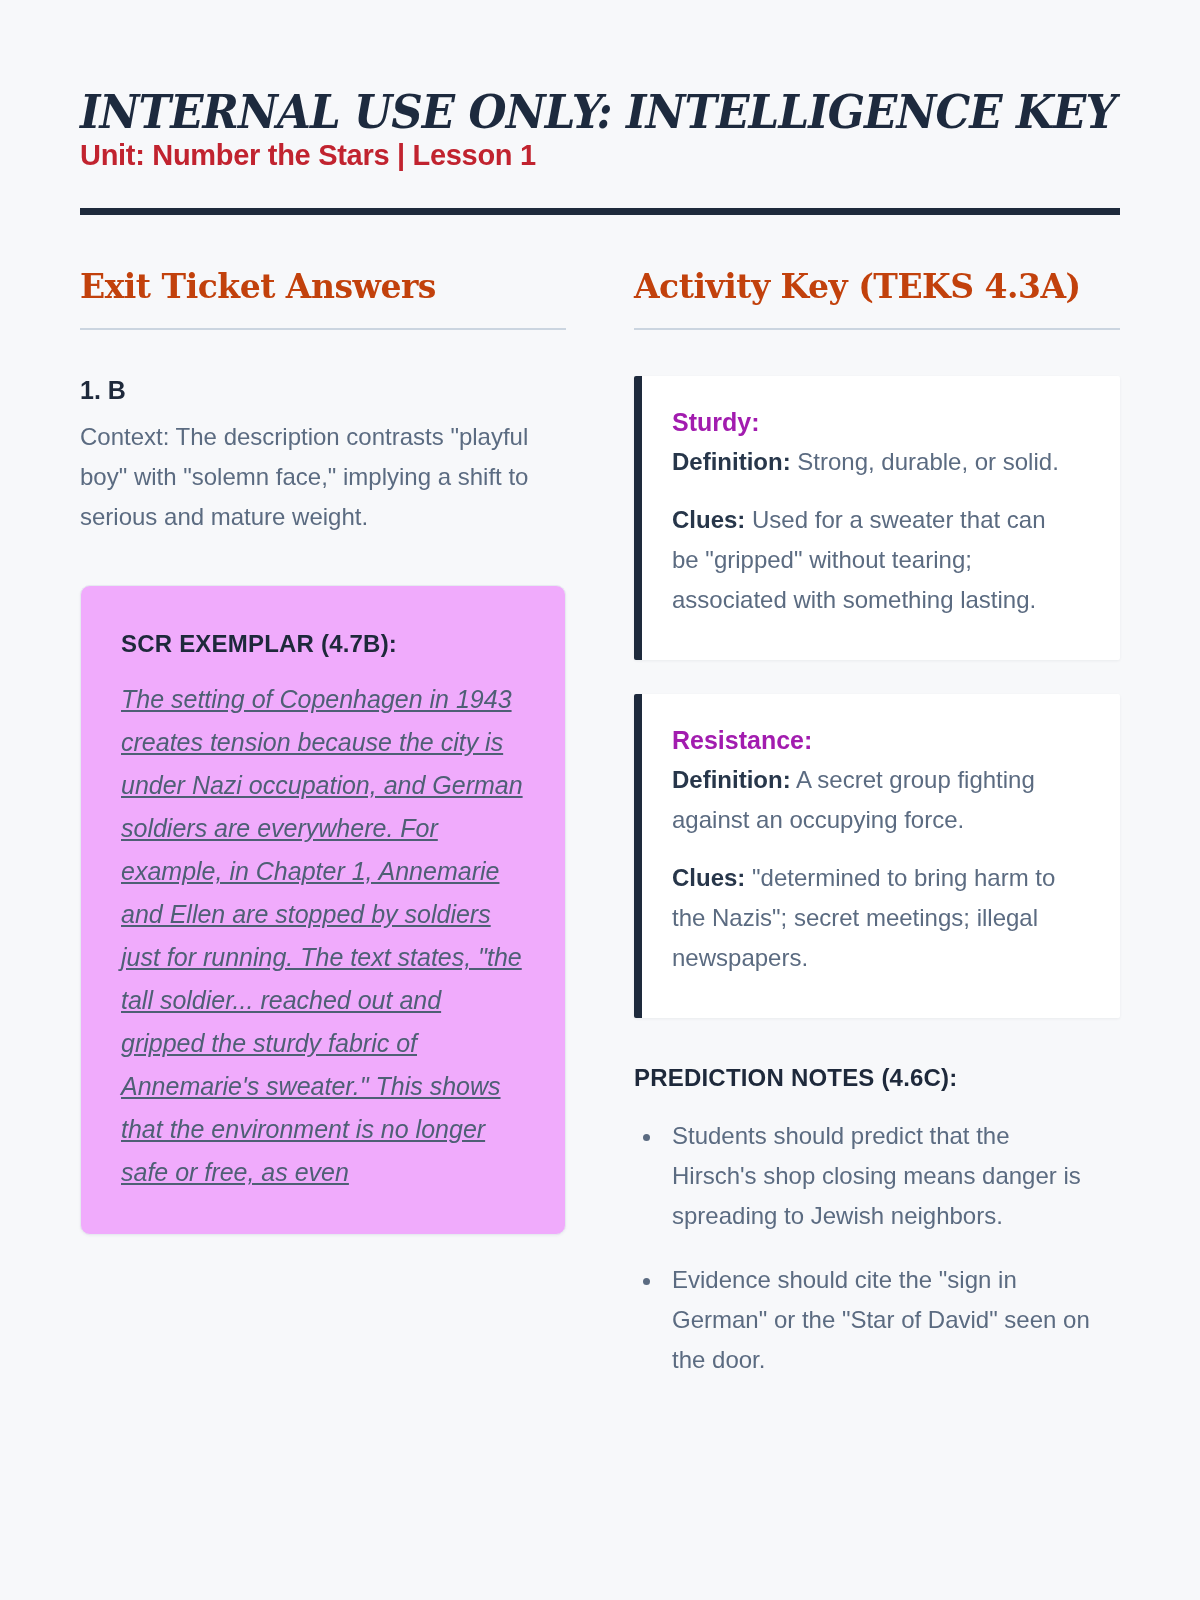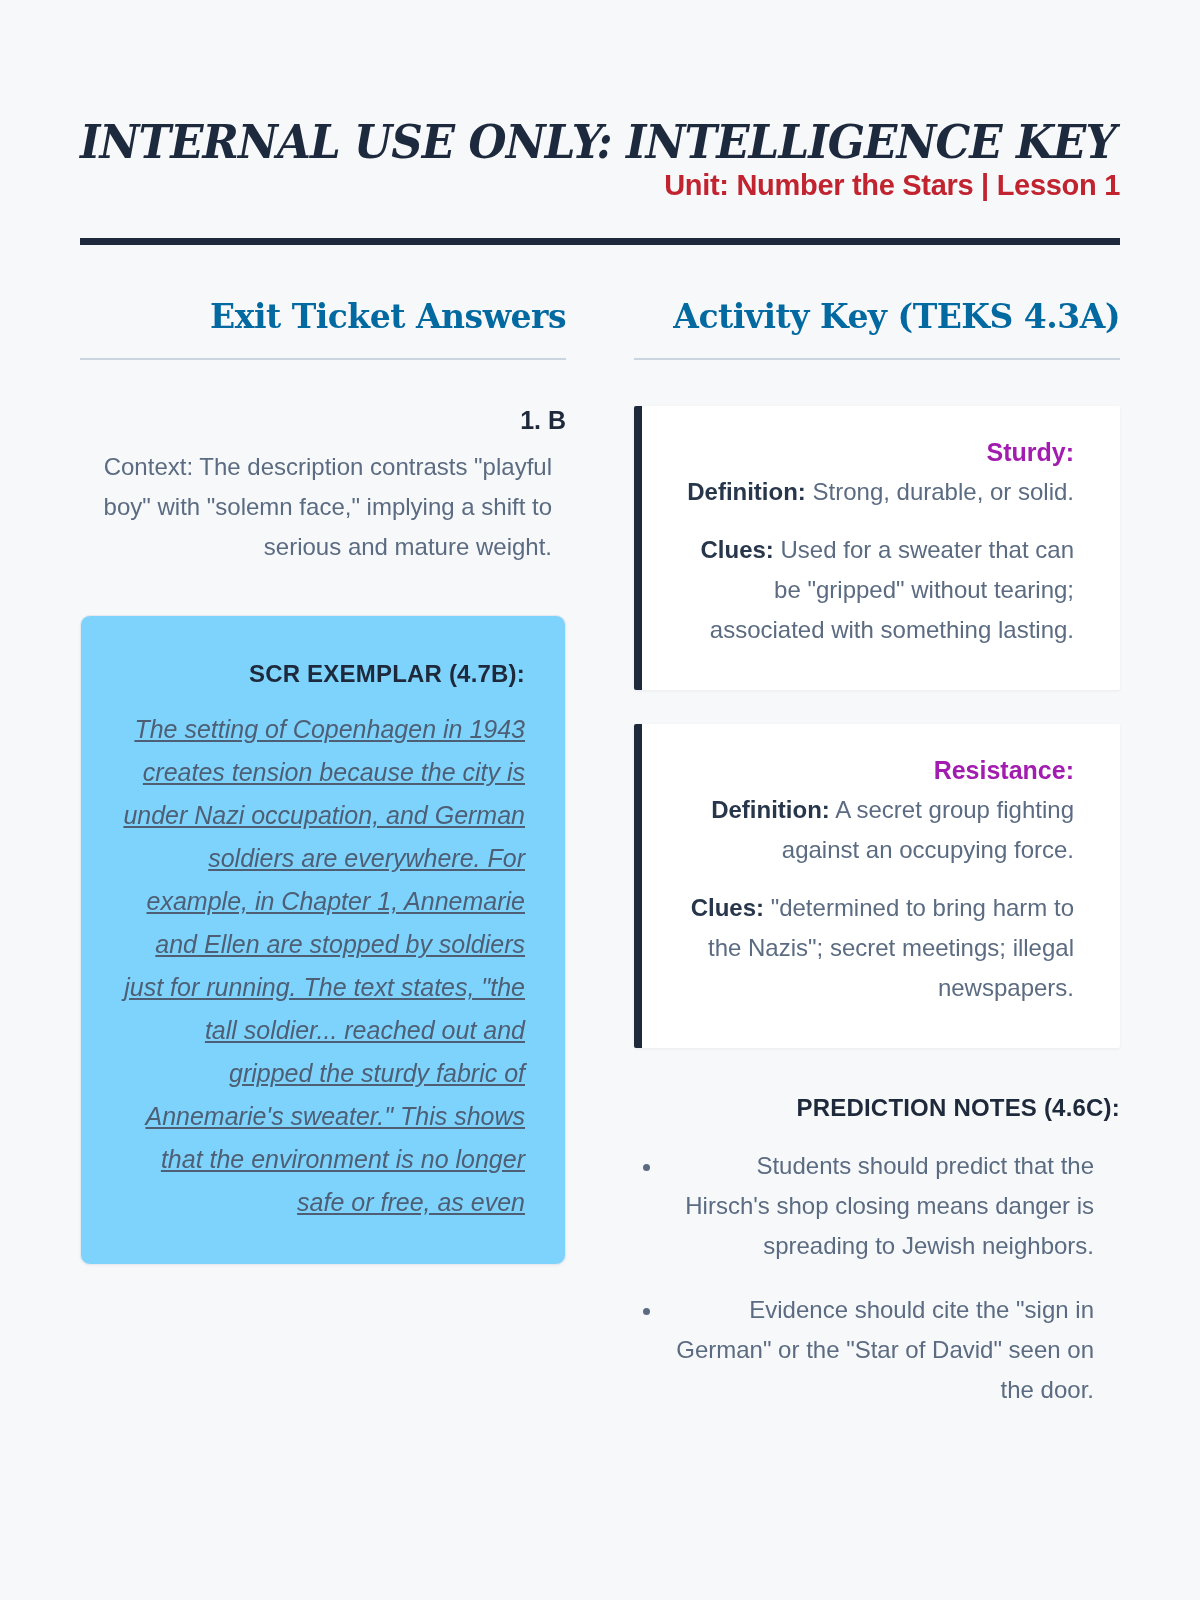--- a/index.html
+++ b/index.html
@@ -2,21 +2,21 @@
 <html><head>
 <meta charset="utf-8">
 <style>
   * { margin: 0; padding: 0; box-sizing: border-box; }
   html, body {
     width: 1200px; height: 1600px;
     overflow: hidden;
     background: #f7f8fa;
     font-family: "Liberation Sans", sans-serif;
   }
-  .page { width: 1040px; margin-left: 80px; padding-top: 114px; text-align: right; }
+  .page { width: 1040px; margin-left: 80px; padding-top: 84px; }
 
   
   h1.title {
     font-family: "DejaVu Serif", serif;
     font-style: italic;
     font-weight: 700;
     font-size: 47px;
     letter-spacing: -1px;
     color: #1d2a3e;
     transform: scaleX(0.93);
@@ -36,21 +36,21 @@
     margin-top: 52px;
     display: grid;
     grid-template-columns: 486px 486px;
     column-gap: 68px;
   }
   h2.section-heading {
     font-family: "DejaVu Serif", serif;
     font-weight: 700;
     font-size: 33px;
     letter-spacing: -0.5px;
-    color: #0369a1;
+    color: #c2410c;
     padding-bottom: 22px;
     border-bottom: 2px solid #cbd5e0;
     margin-bottom: 46px;
     white-space: nowrap;
   }
 
   
   .answer h3 {
     font-size: 25px;
     font-weight: 700;
@@ -60,21 +60,21 @@
   .answer p {
     font-size: 24px;
     line-height: 40px;
     color: #5b6b81;
     max-width: 472px;
   }
   .answer + .answer { margin-top: 44px; }
 
   .exemplar-card {
     margin-top: 48px;
-    background: #7dd3fc;
+    background: #f0abfc;
     border: 1px solid #e6eaf0;
     border-radius: 10px;
     padding: 44px 40px 40px 40px;
     box-shadow: 0 1px 3px rgba(20, 30, 50, 0.05);
   }
   .exemplar-label {
     font-size: 24px;
     font-weight: 700;
     color: #1e293b;
     letter-spacing: 0.2px;

